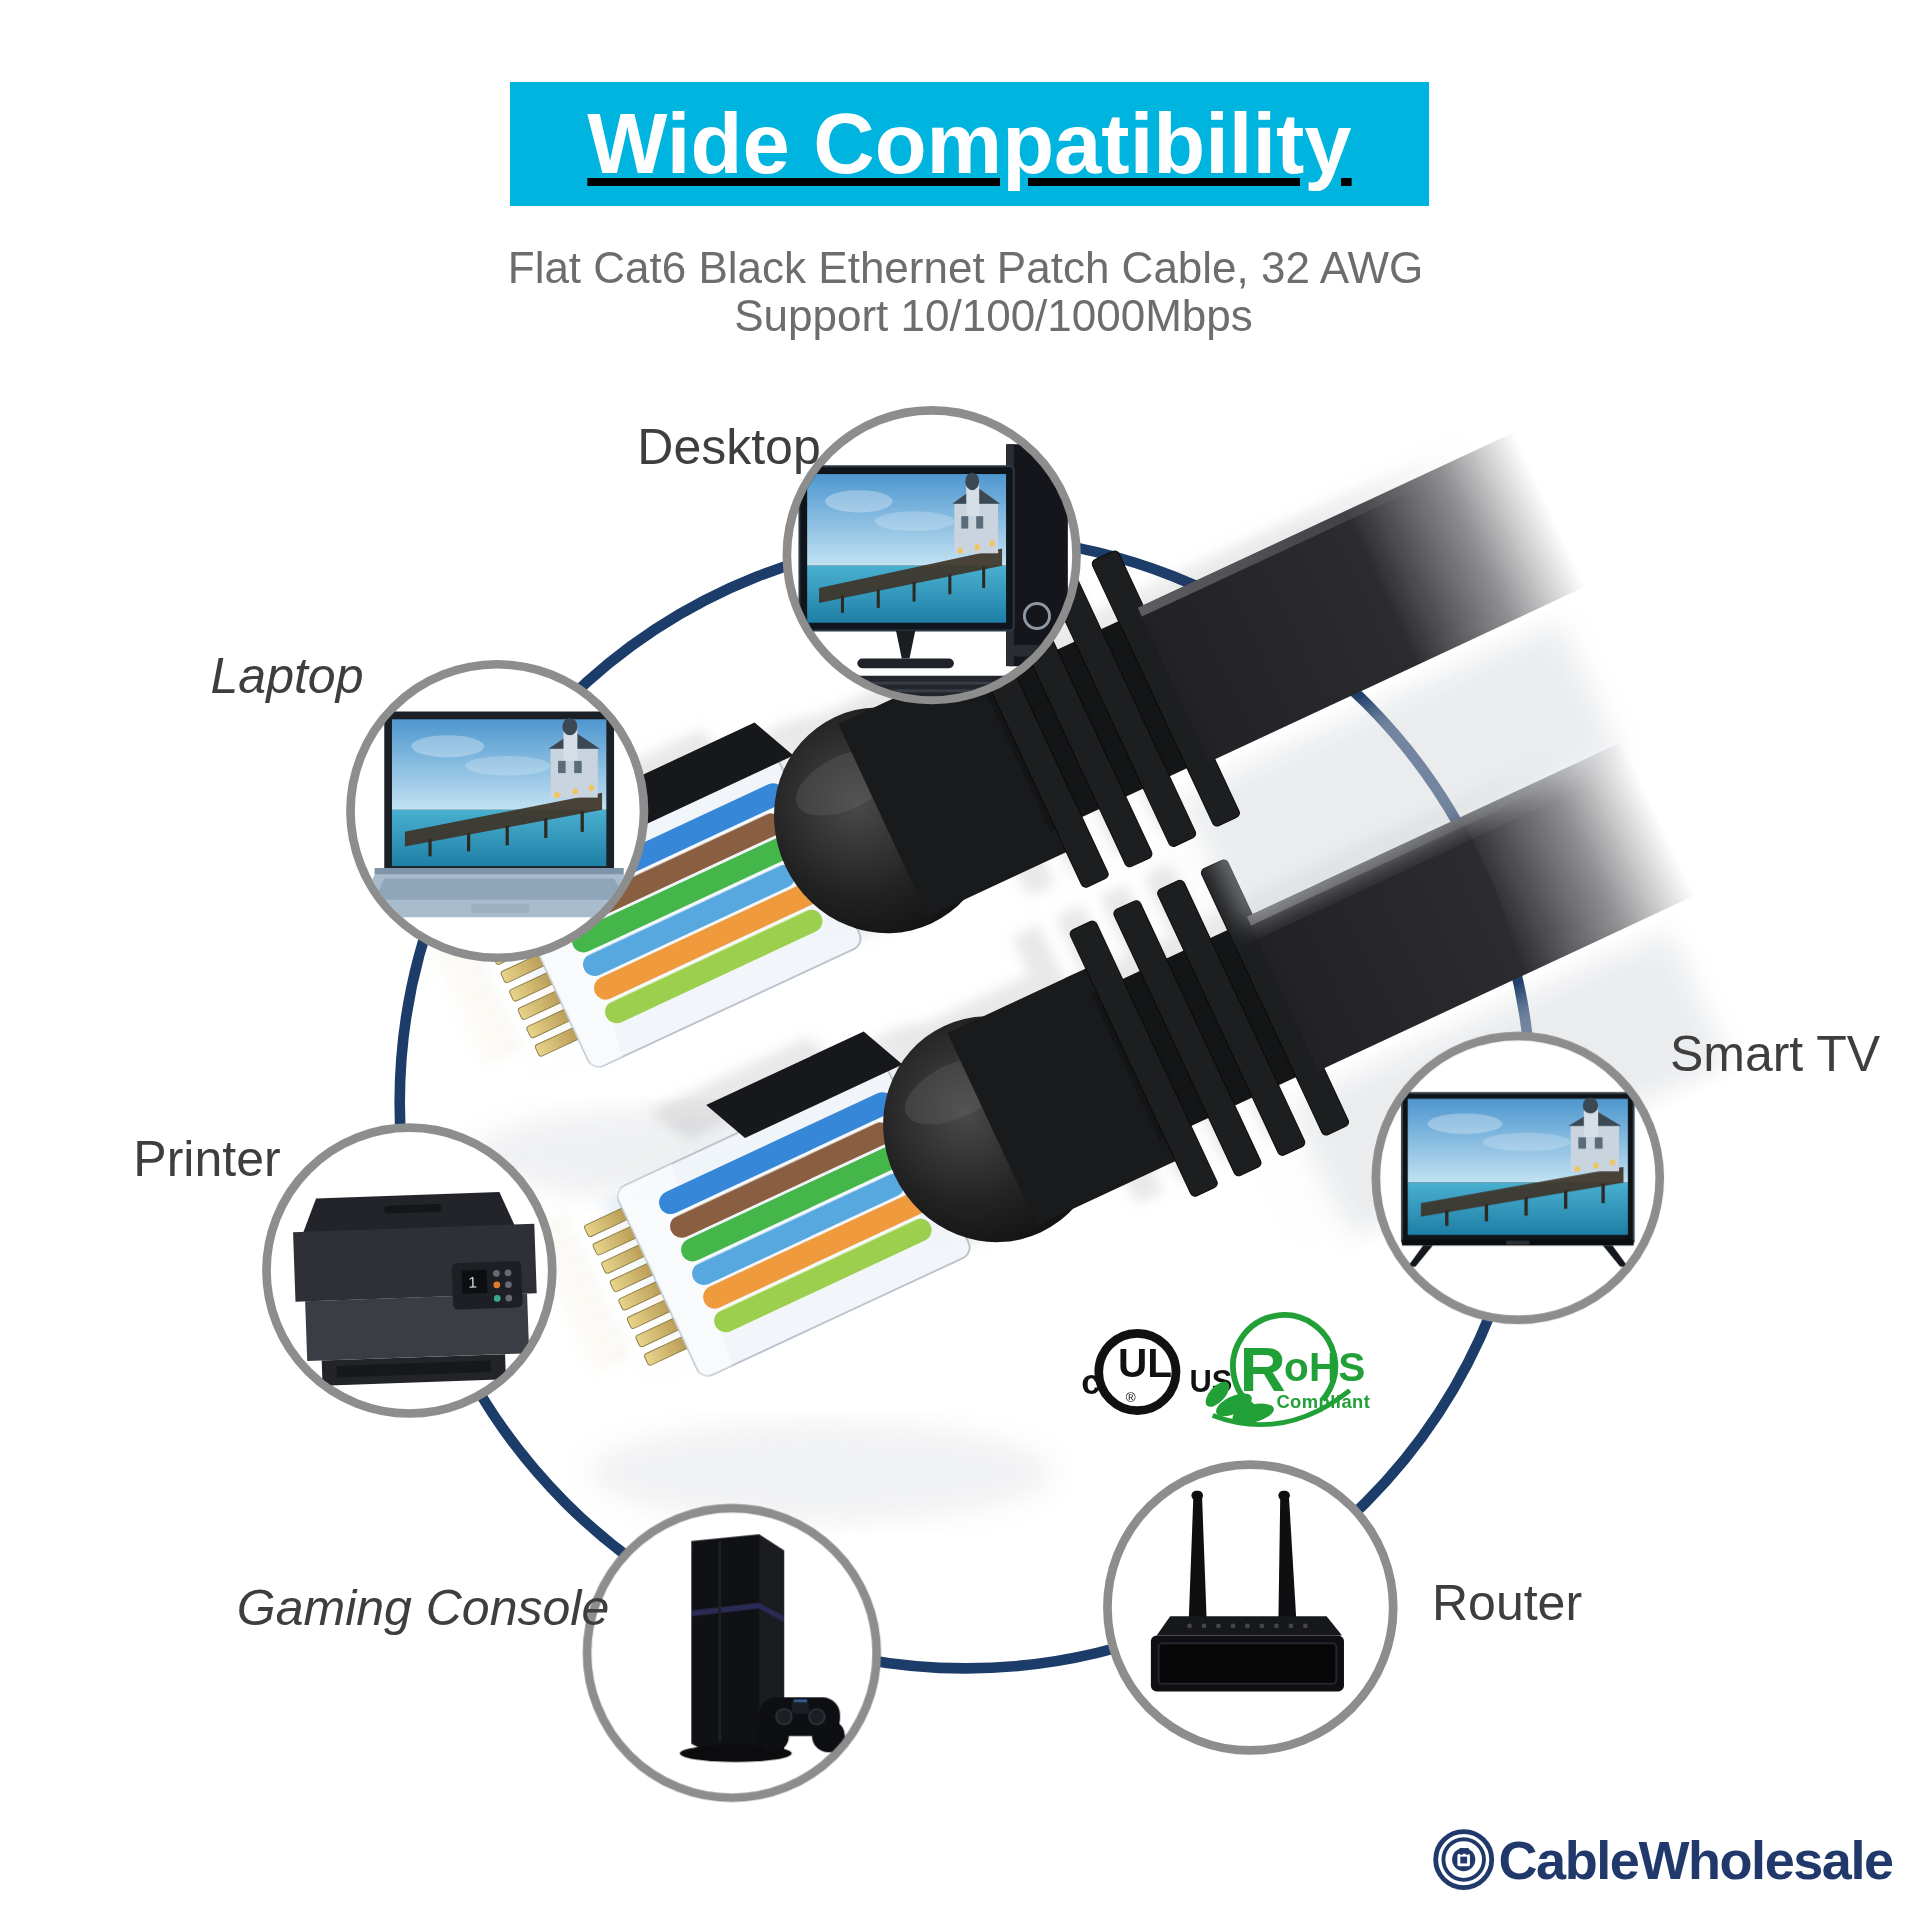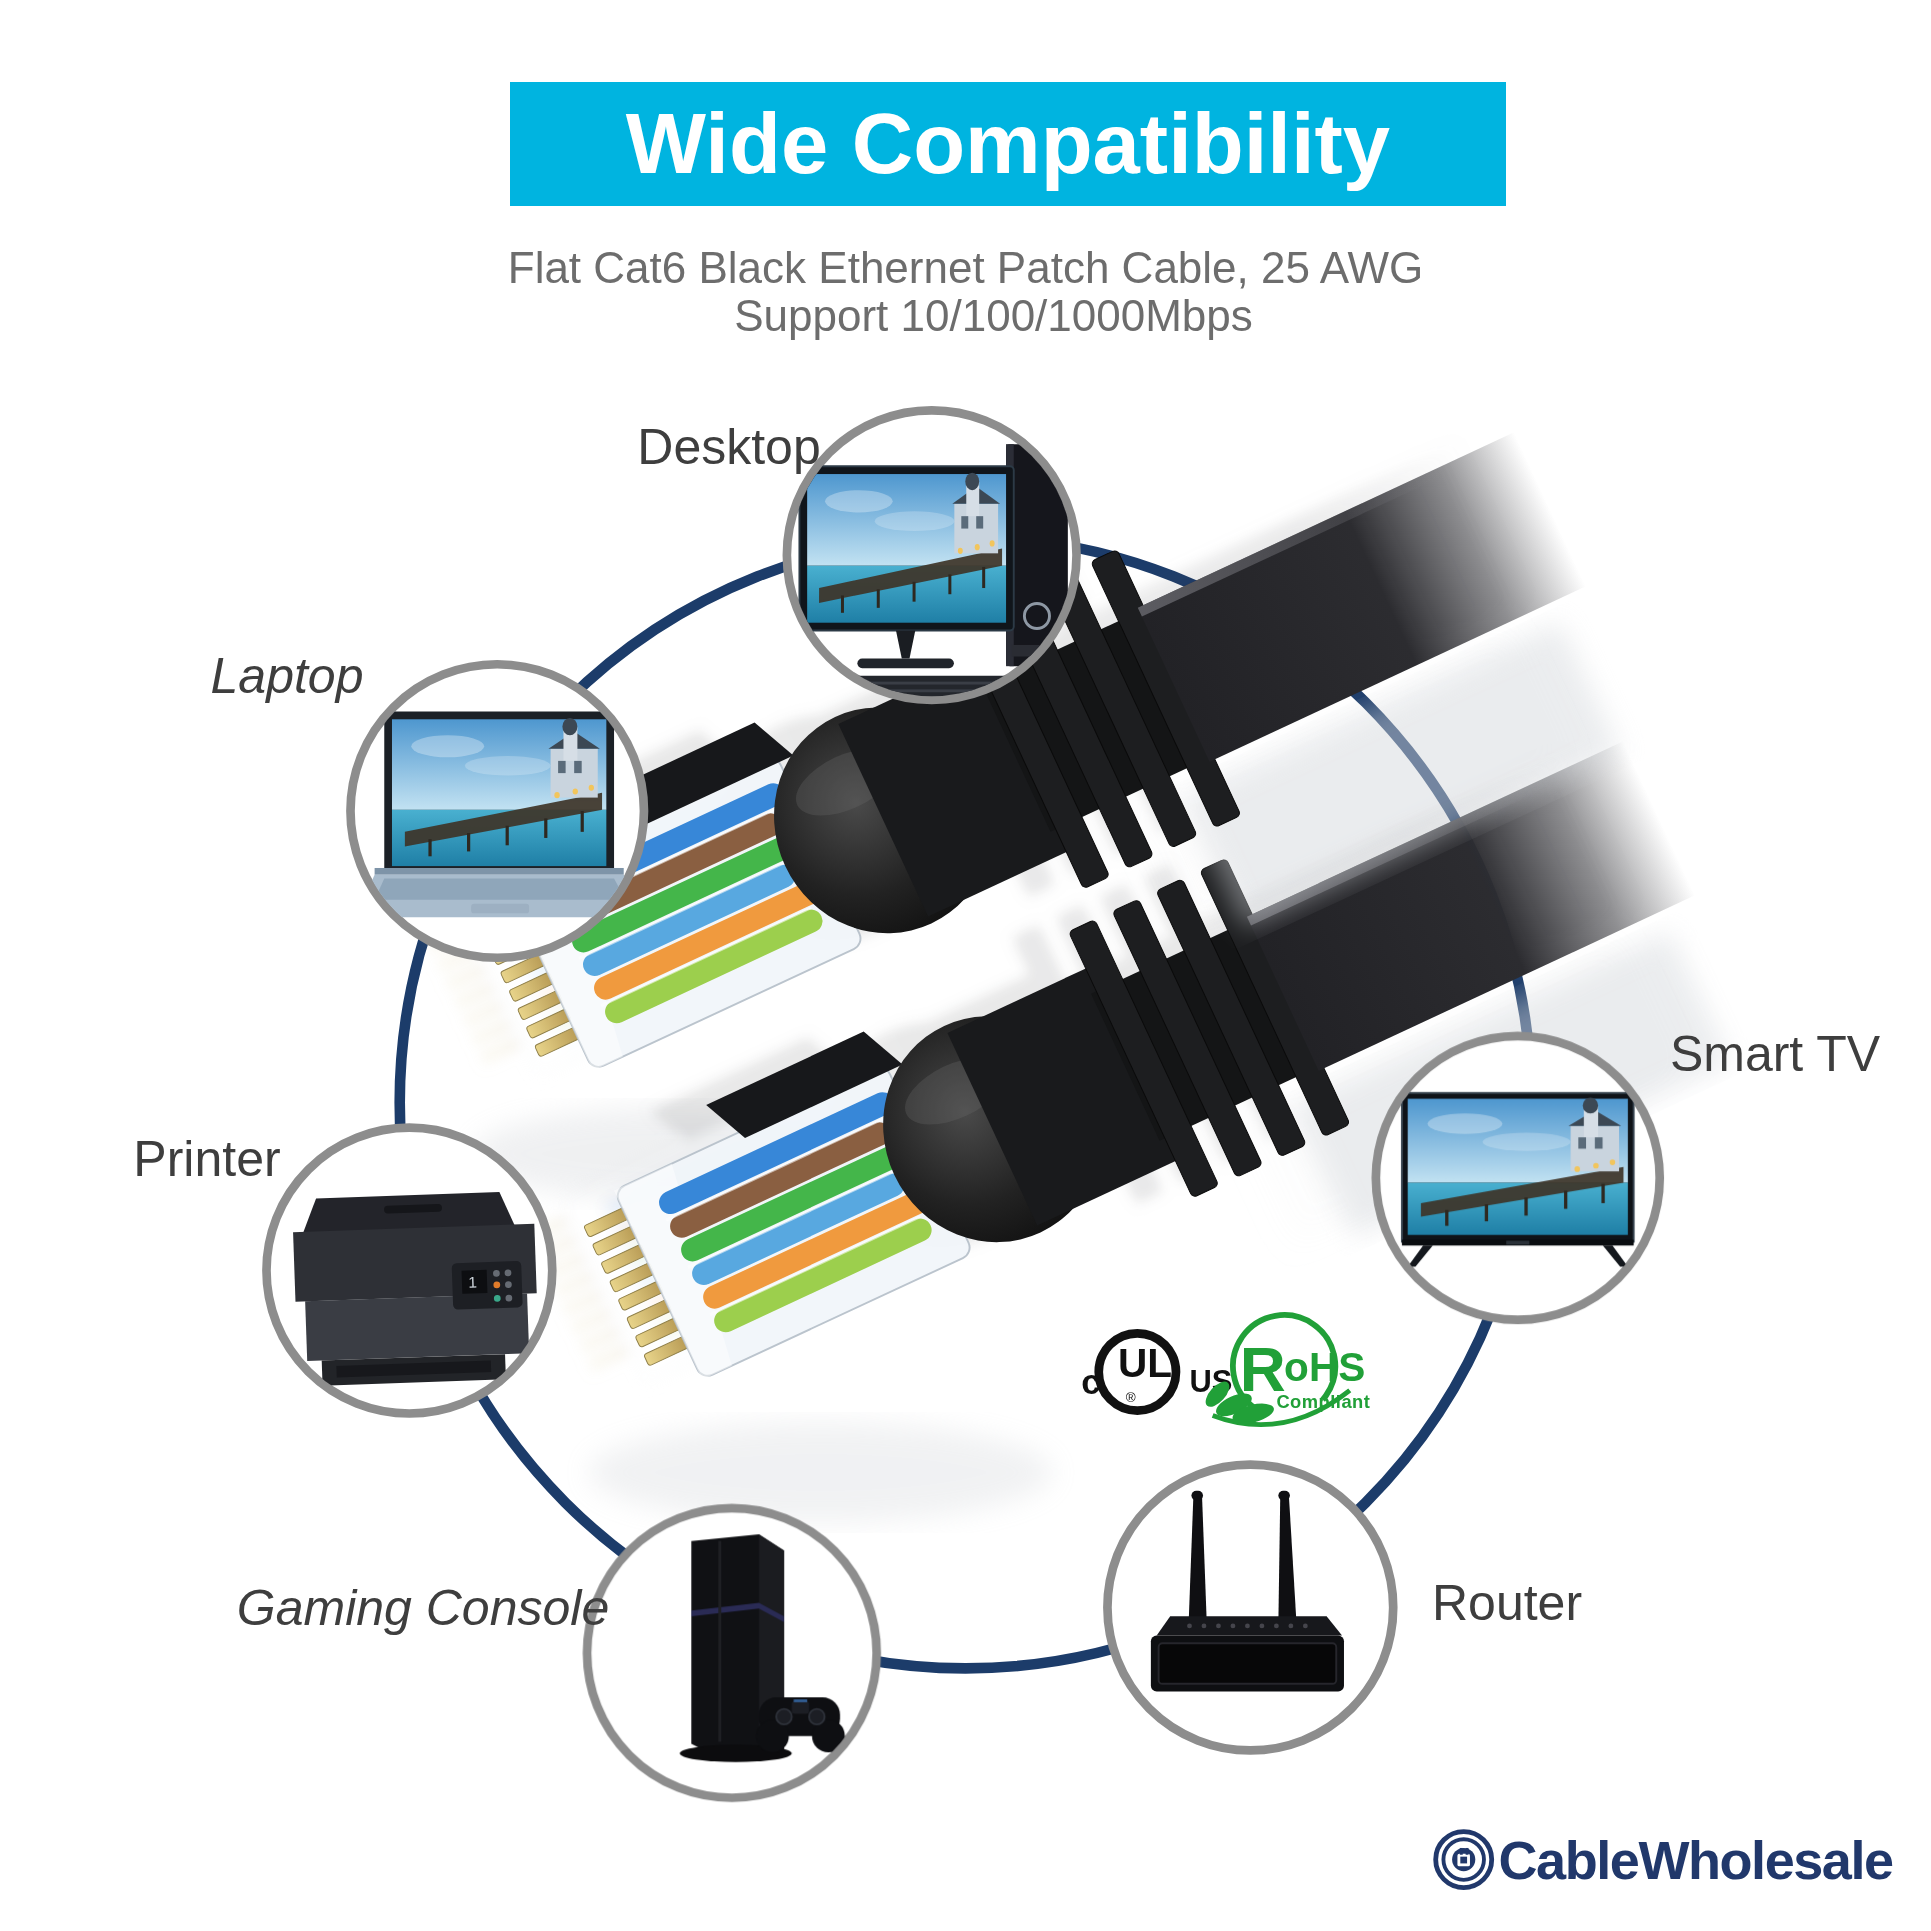--- a/index.html
+++ b/index.html
@@ -1,20 +1,20 @@
 <!DOCTYPE html>
 <html><head>
 <meta charset="utf-8">
 <style>
   html,body{margin:0;padding:0;background:#fff;}
   .canvas{position:relative;width:1931px;height:1931px;background:#ffffff;overflow:hidden;
           font-family:"Liberation Sans", sans-serif;}
   .canvas svg{position:absolute;left:0;top:0;}
-  .banner{position:absolute;left:510px;top:82px;width:996px;height:124px;
-          background:#00b4e0;display:flex;align-items:center;justify-content:center;}
+  .banner{position:absolute;left:510px;top:82px;width:919px;height:124px;
+          background:#00b4e0;display:flex;align-items:center;justify-content:center;text-decoration:underline;}
   .banner span{color:#ffffff;font-size:85px;font-weight:bold;letter-spacing:0px;white-space:nowrap;}
   .subtitle-line{position:absolute;left:0;width:1931px;text-align:center;color:#6d6d6d;
           font-size:44px;white-space:nowrap;}
   .sub1{top:243px;}
   .sub2{top:291px;padding-left:28px;}
   .device-label{position:absolute;transform:translate(-50%,-50%);color:#3e3e3e;
           font-size:50px;white-space:nowrap;}
   .svg-text{font-family:"Liberation Sans", sans-serif;}
 </style>
 </head>
@@ -291,21 +291,21 @@
       <rect x="1512.5" y="1923" width="7" height="7" fill="#21386b"></rect>
     </g>
     <text x="1552" y="1946" class="svg-text" font-size="56" font-weight="bold" fill="#21386b" letter-spacing="-1.5">CableWholesale</text>
   </g>
 </svg>
 
 <div class="banner">
   <span>Wide Compatibility</span>
 </div>
 
-<div class="subtitle-line sub1">Flat Cat6 Black Ethernet Patch Cable, 25 AWG</div>
+<div class="subtitle-line sub1">Flat Cat6 Black Ethernet Patch Cable, 32 AWG</div>
 <div class="subtitle-line sub2">Support 10/100/1000Mbps</div>
 
 <div class="device-label" style="left:729px;top:447px;">Desktop</div>
 <div class="device-label" style="left:287px;top:676px;font-style:italic;">Laptop</div>
 <div class="device-label" style="left:207px;top:1159px;">Printer</div>
 <div class="device-label" style="left:423px;top:1608px;font-style:italic;">Gaming Console</div>
 <div class="device-label" style="left:1499px;top:1603px;margin-left:8px;">Router</div>
 <div class="device-label" style="left:1735px;top:1054px;margin-left:40px;">Smart TV</div>
 
 </div>

